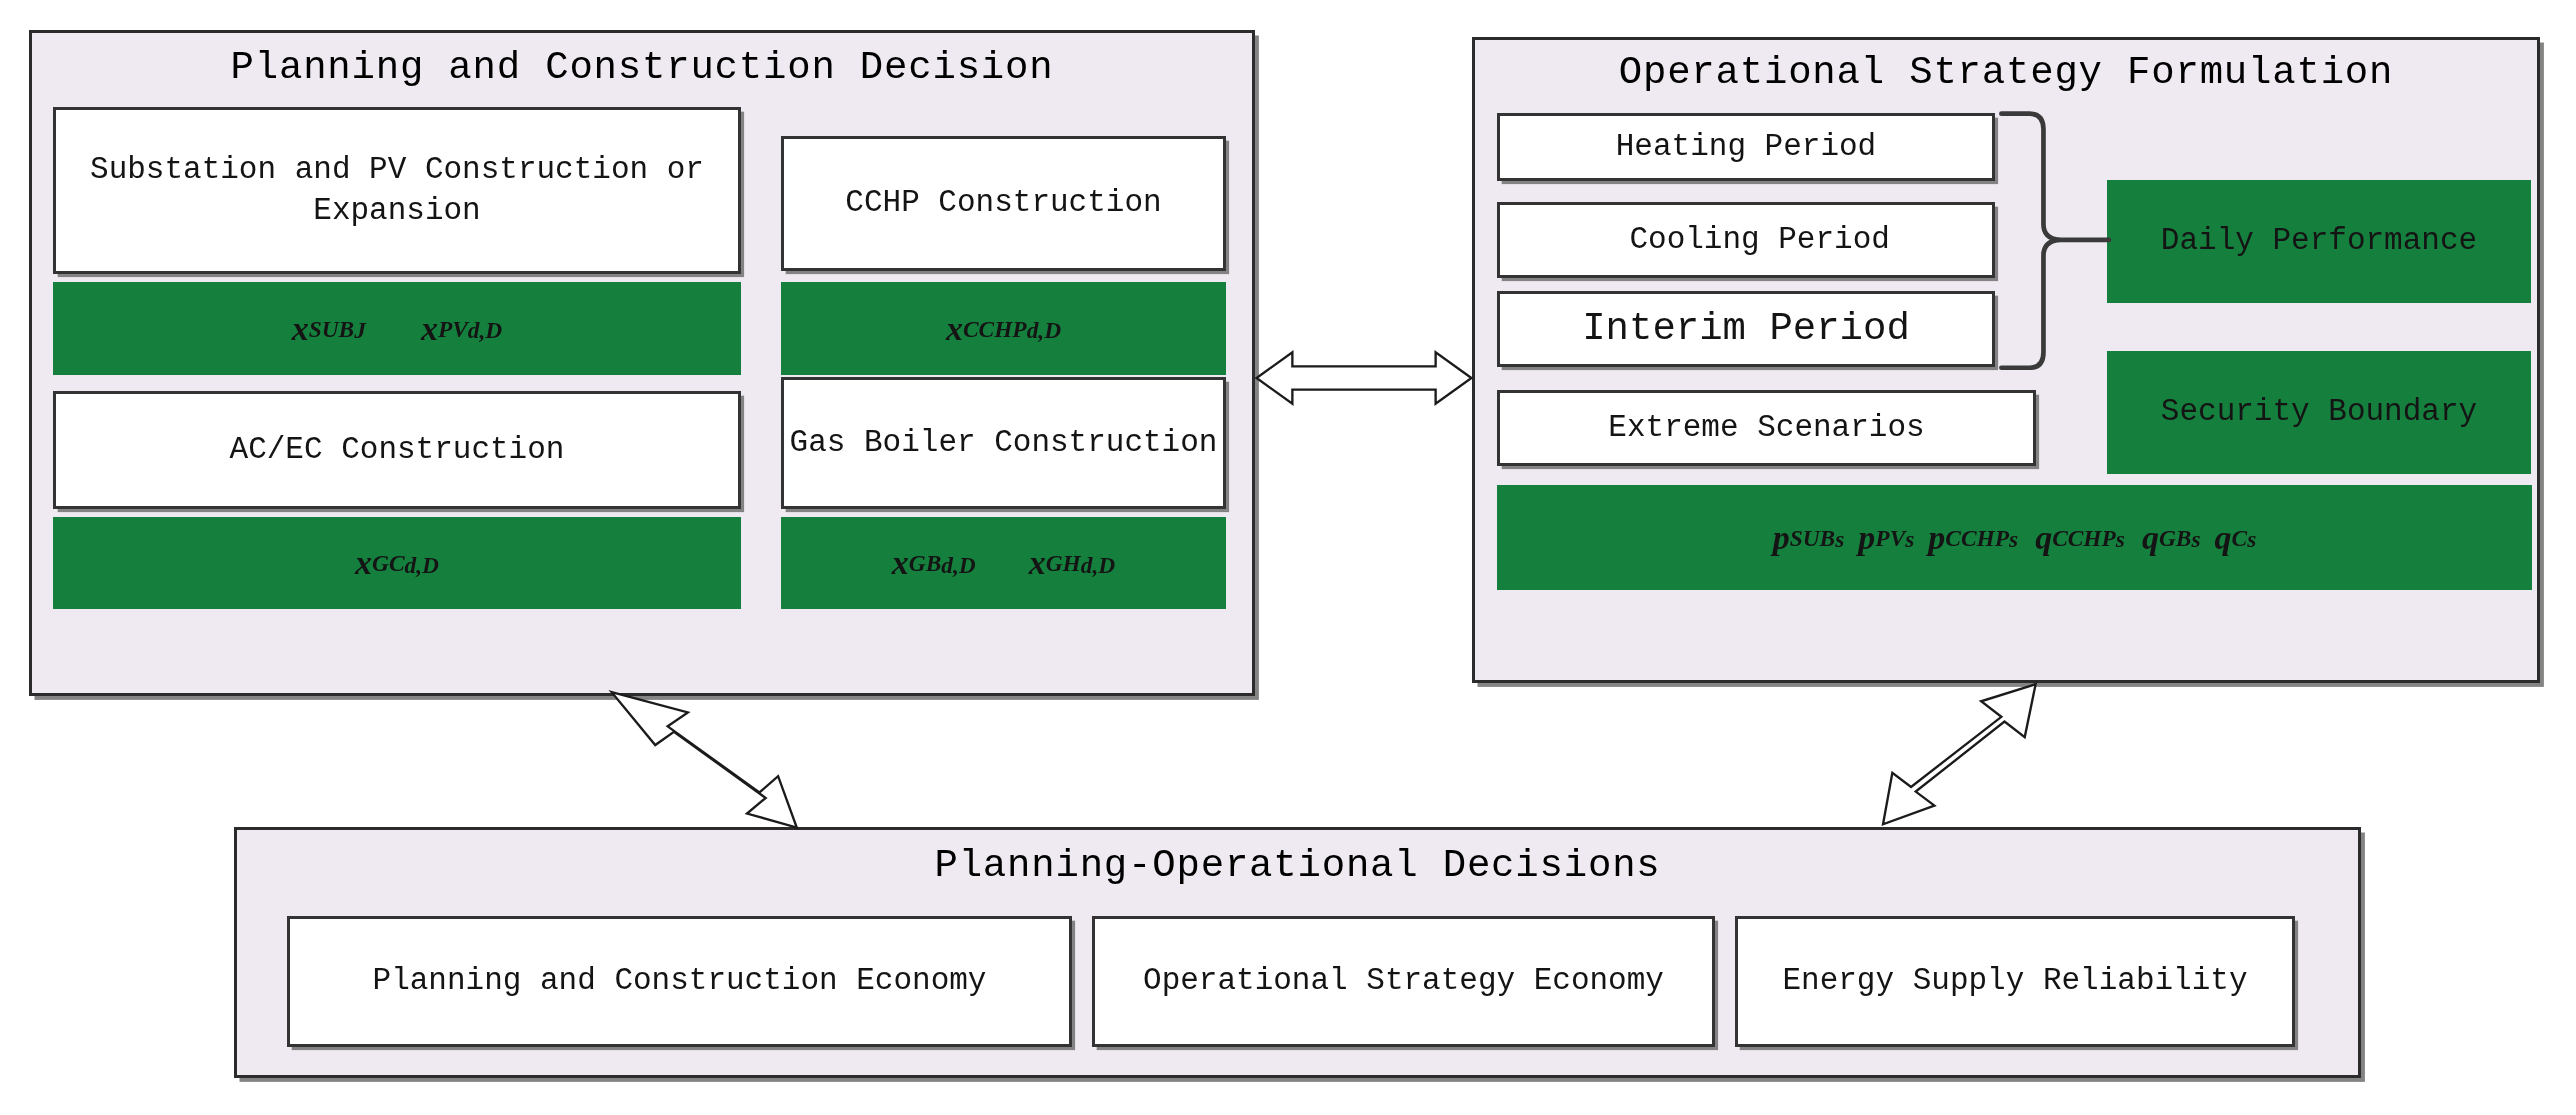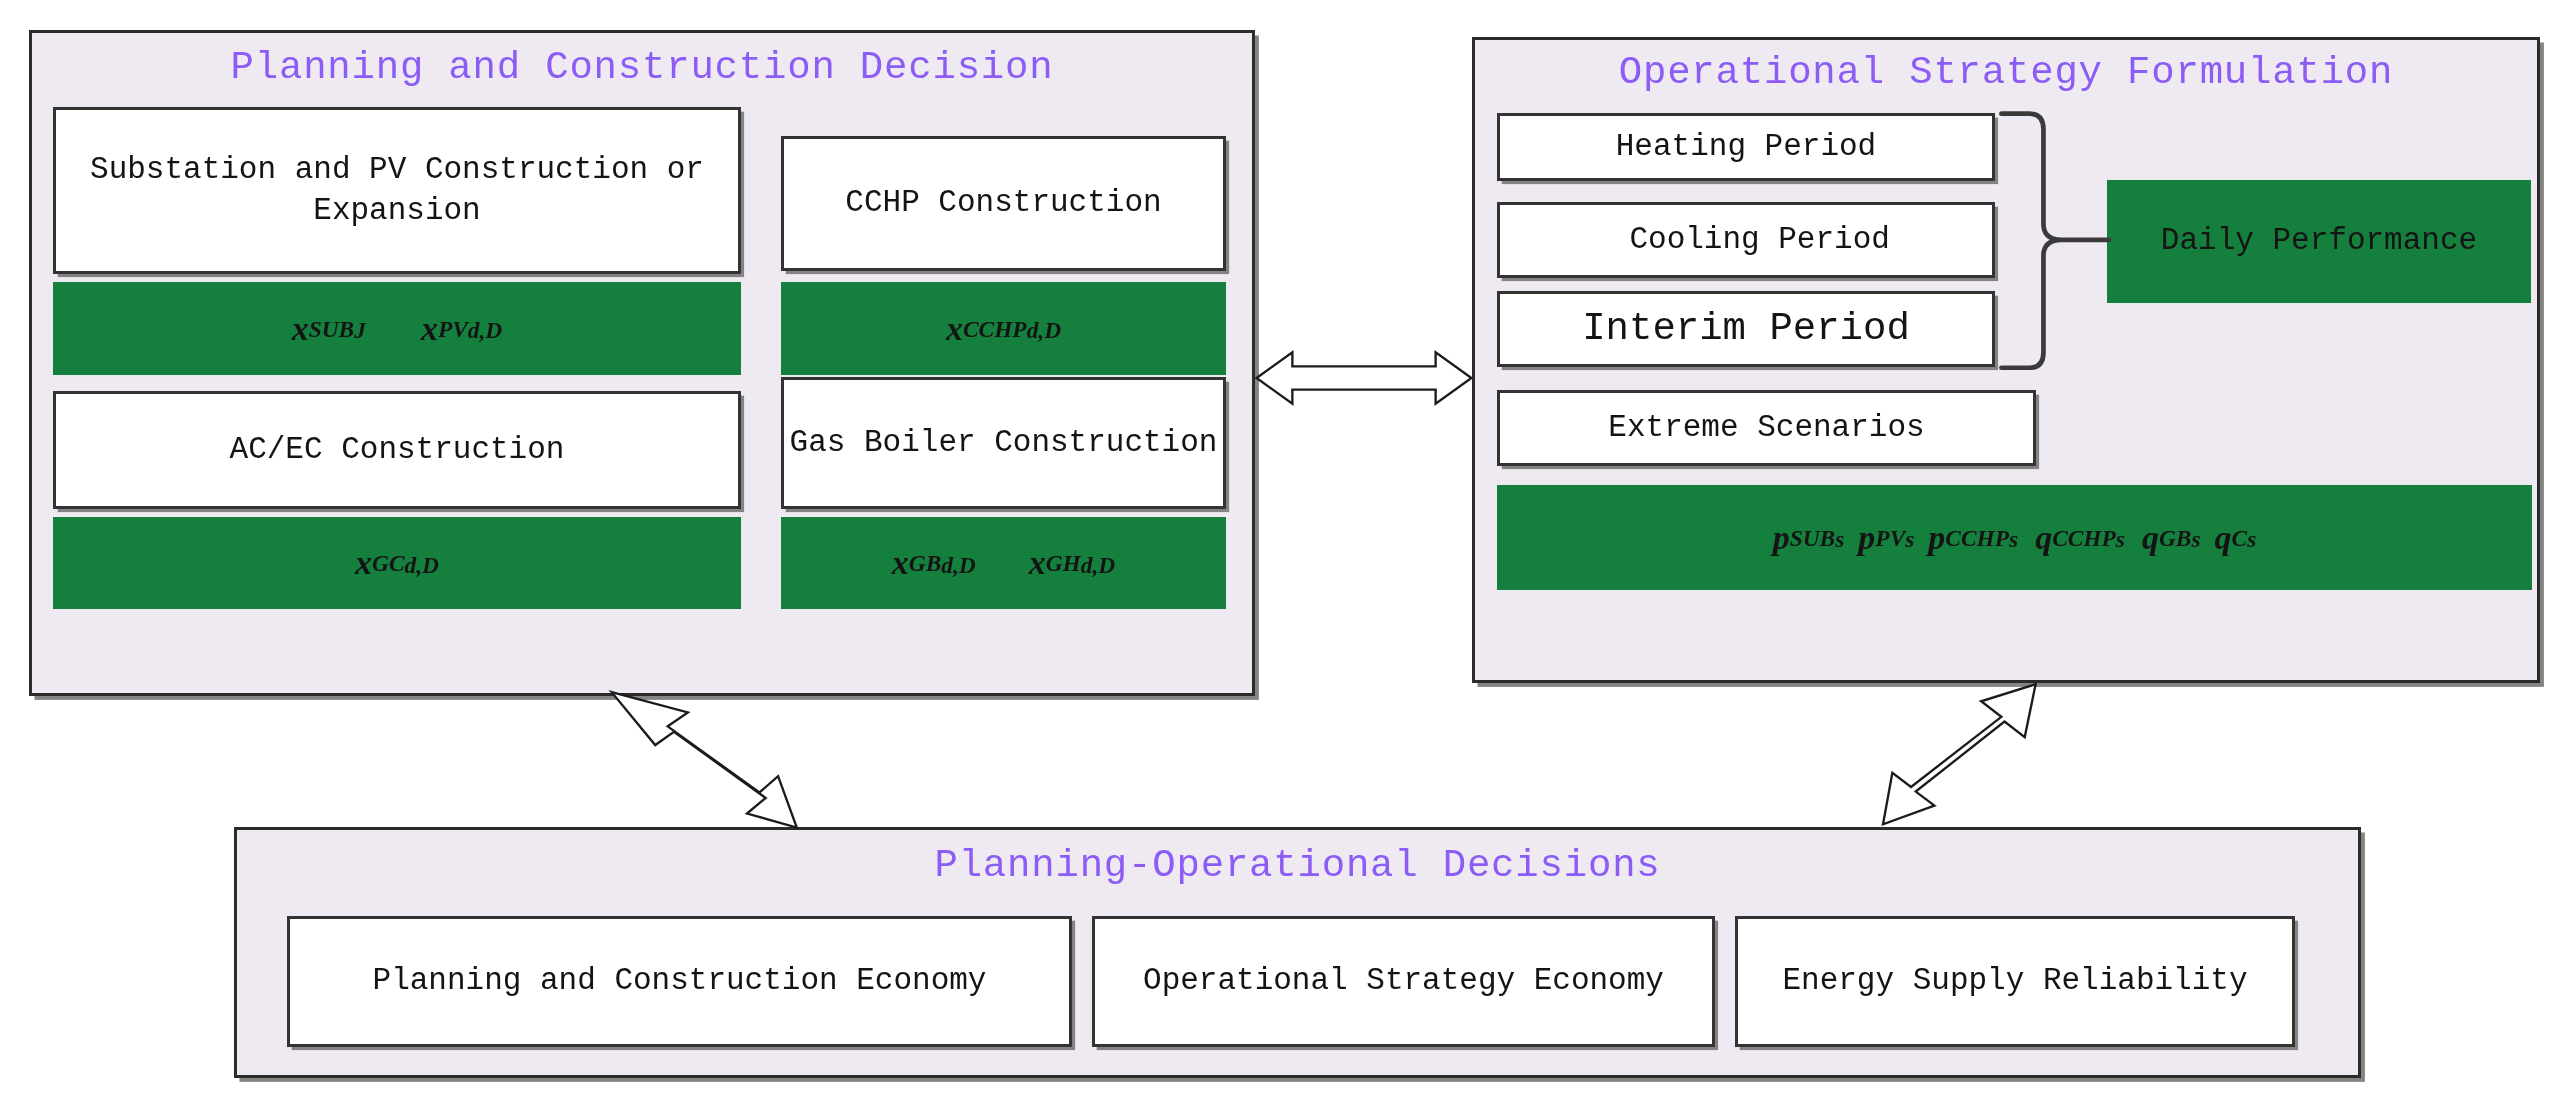--- a/index.html
+++ b/index.html
@@ -13,21 +13,21 @@
   .panel{
     position:absolute;
     background:#efeaf1;
     border:3.9px solid #2b2b2b;
     box-sizing:border-box;
     box-shadow:4.7px 4.7px 0 -0.8px rgba(110,110,110,0.85);
   }
   .panel-title{
     position:absolute;left:0;right:0;
     text-align:center;
-    color:#8b5cf6;
+    color:#000000;
     letter-spacing:0.8px;
     white-space:nowrap;
     font-weight:400;
   }
 
   
   .ibox{
     position:absolute;
     background:#ffffff;
     border:3.1px solid #333333;
@@ -185,20 +185,25 @@
   <div class="ibox" style="left:22px;top:350px;width:539px;height:76px;font-size:31px;text-align:right;">
     <span>Extreme Scenarios</span>
   </div>
 
   <div class="fbox" style="left:632px;top:140px;width:424px;height:123px;font-size:31px;
               font-family:'Liberation Mono','DejaVu Sans Mono',monospace;
               text-align:center;line-height:1.30;">
     <span>Daily Performance</span>
   </div>
 
+  <div class="fbox" style="left:632px;top:311px;width:424px;height:123px;font-size:31px;
+              font-family:'Liberation Mono','DejaVu Sans Mono',monospace;
+              text-align:center;line-height:1.30;">
+    <span>Security Boundary</span>
+  </div>
 
   <svg class="arrow-svg" style="left:520px;top:69px;width:125px;height:265px;" viewBox="0 0 160 340">
     <path class="brace-path" d="M 8 6 L 44 6 Q 62 6 62 26 L 62 148 Q 62 166 82 168 Q 62 170 62 188 L 62 312 Q 62 332 44 332 L 8 332"></path>
     <path class="brace-path" d="M 82 168 L 146 168"></path>
   </svg>
 
   <div class="fbox" style="left:22px;top:445px;width:1035px;height:105px;">
     <div class="eqrow">
       <span class="var">
         <span class="base">p</span>

